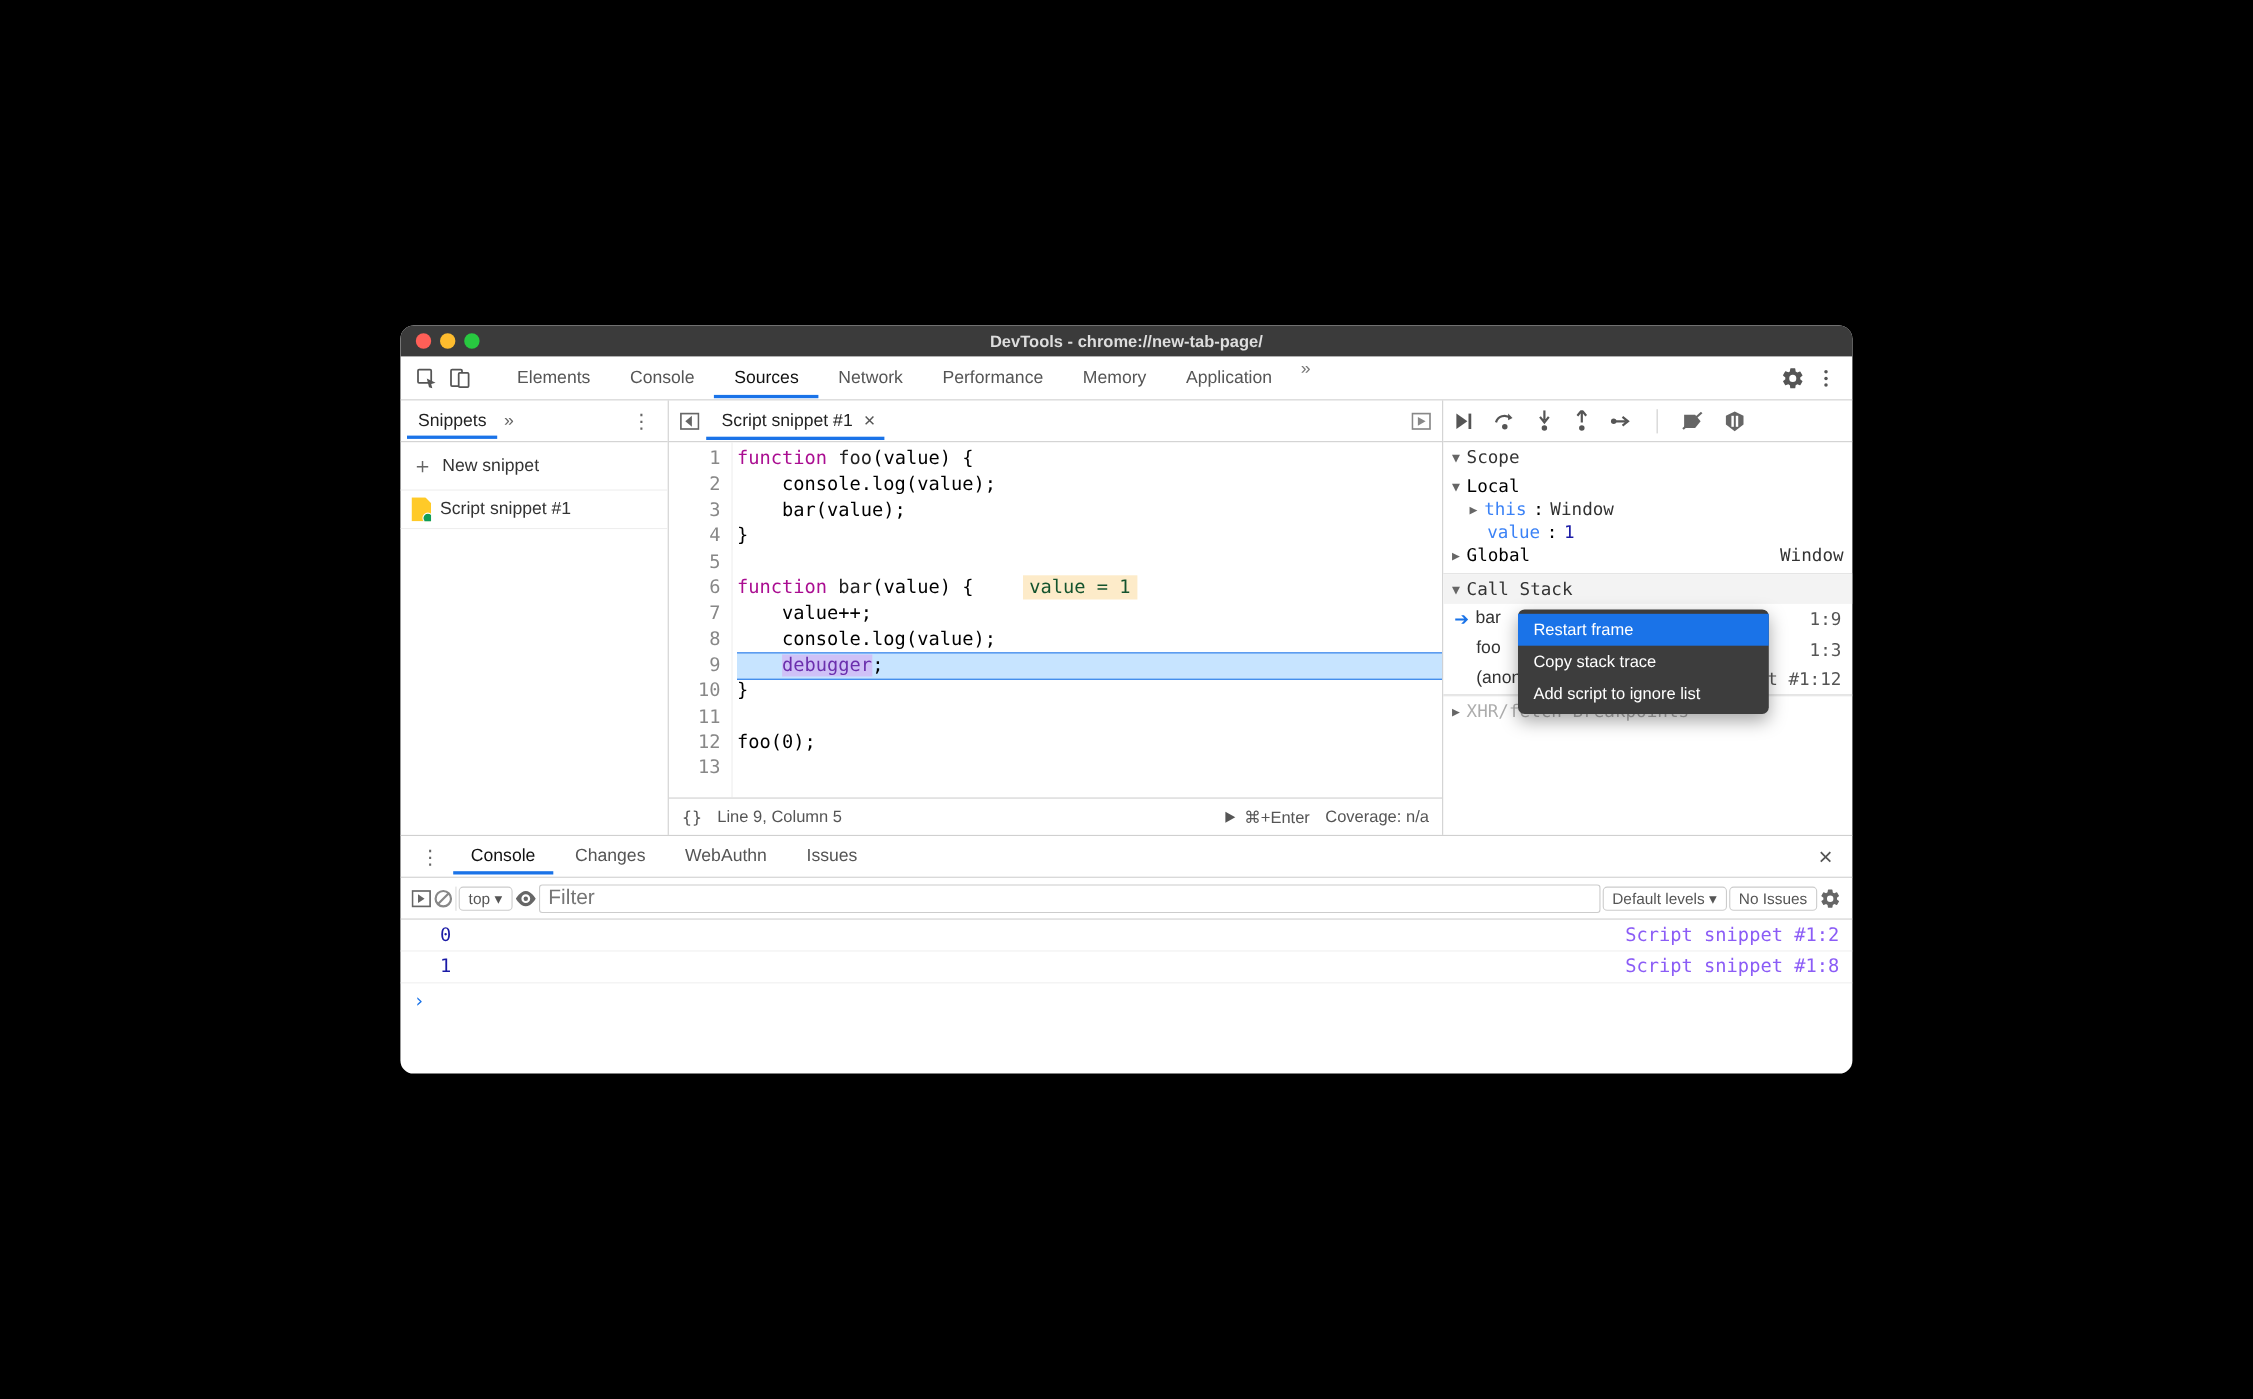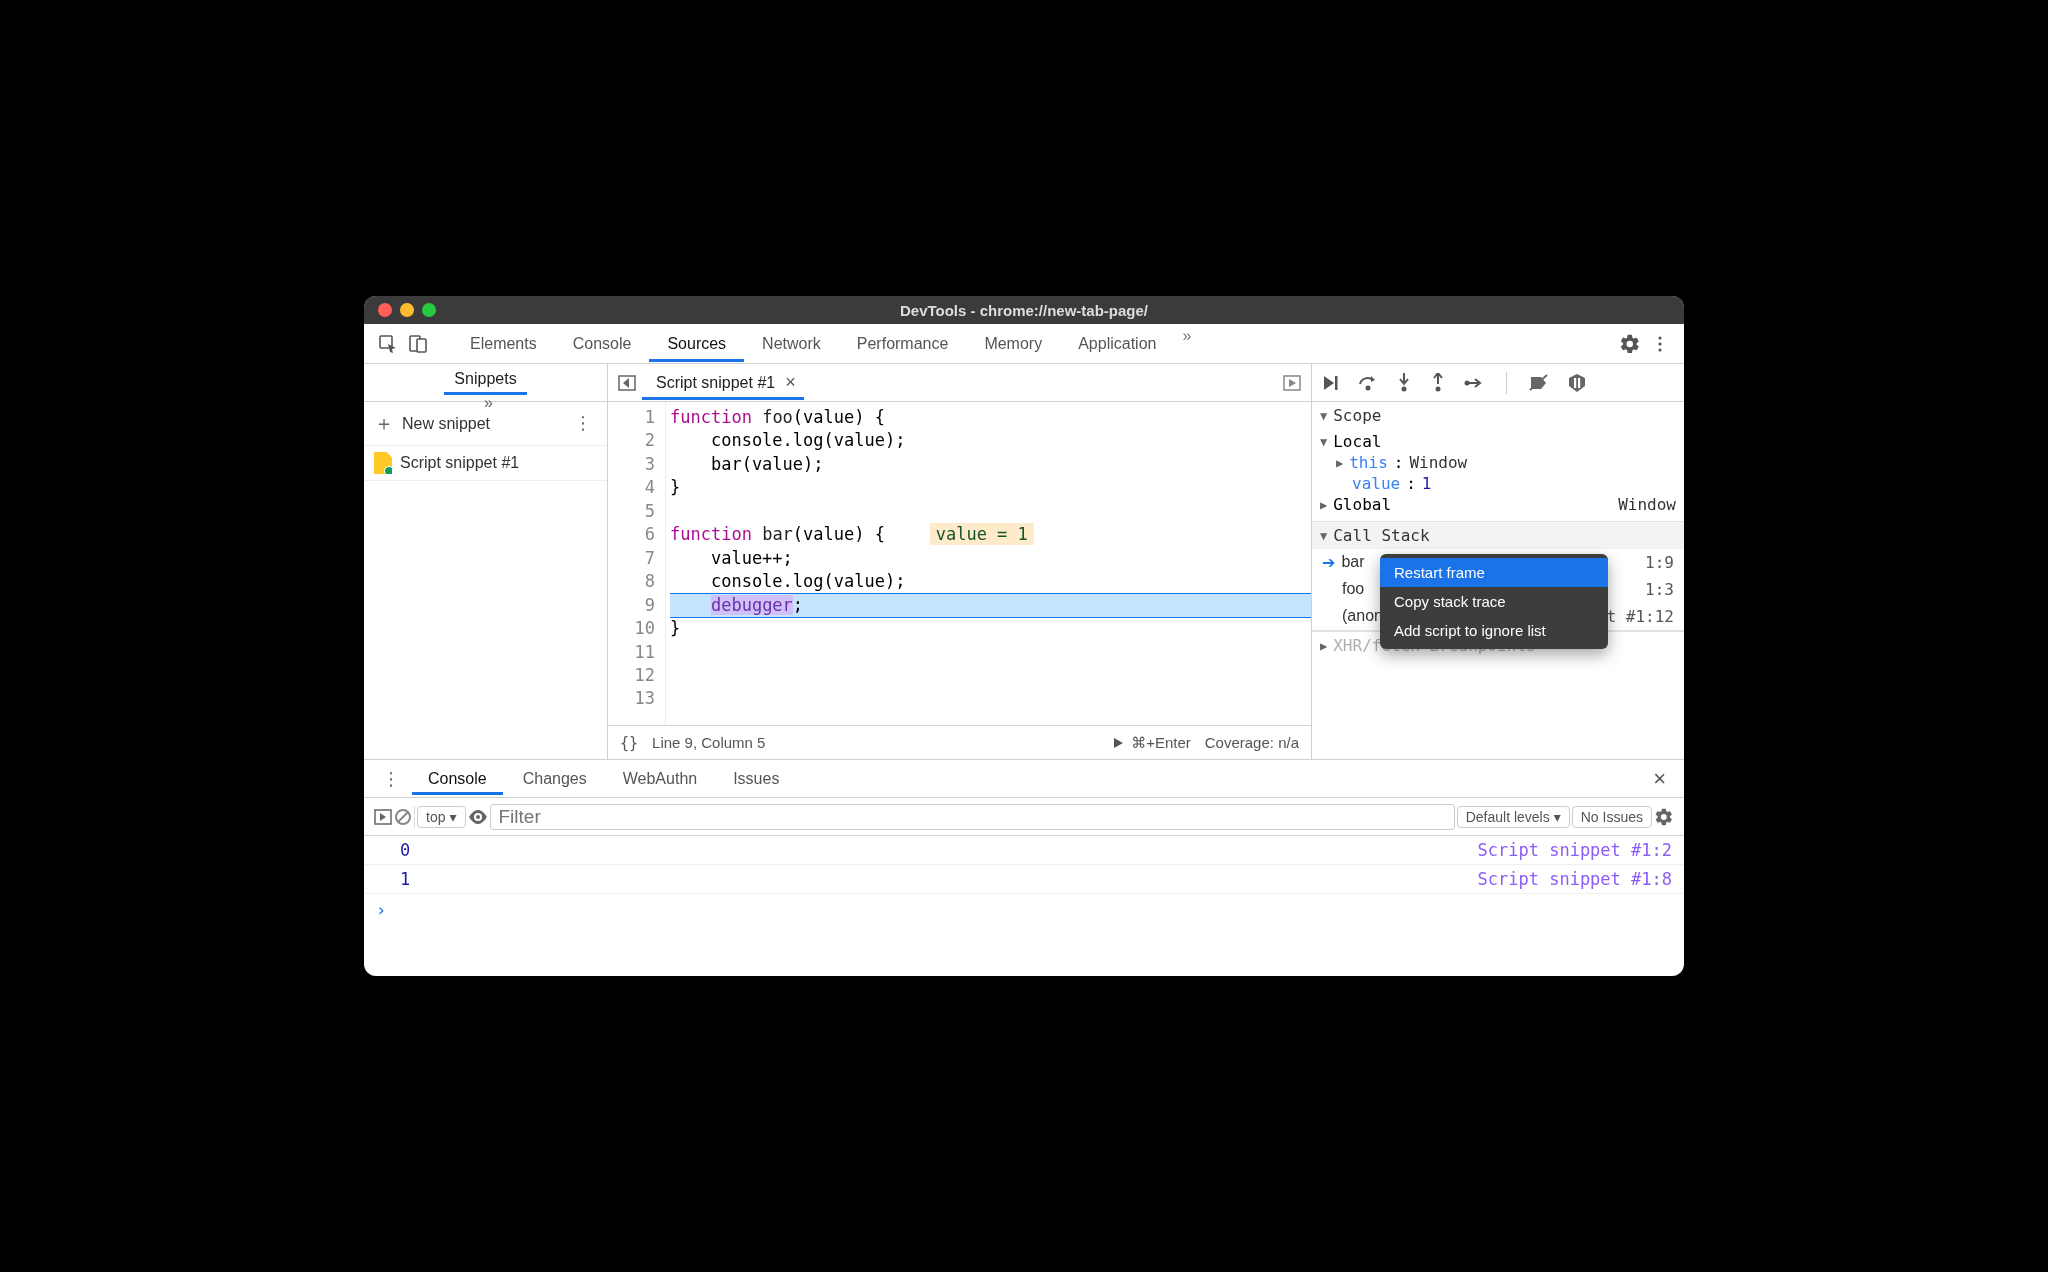--- a/index.html
+++ b/index.html
@@ -71,21 +71,20 @@
   width: 244px;
   border-right: 1px solid #d0d0d0;
   display: flex;
   flex-direction: column;
 }
 .sidebar-head {
   display: flex; align-items: center;
   height: 38px;
   border-bottom: 1px solid #d0d0d0;
   padding: 0 6px;
-  flex-direction: column;
 }
 .side-tab {
   padding: 6px 10px;
   font-size: 16px;
   color: #222;
   position: relative;
 }
 .side-tab.active::after {
   content:""; position:absolute; bottom:-1px; left:0; right:0; height:3px; background:#1a73e8;
 }
@@ -358,20 +357,21 @@
             <div class="codeline">    console.log(value);</div>
             <div class="codeline">    bar(value);</div>
             <div class="codeline">}</div>
             <div class="codeline"> </div>
             <div class="codeline"><span class="kw">function</span> <span class="fn">bar</span>(value) {   <span class="pl-hint">value = 1</span></div>
             <div class="codeline">    value++;</div>
             <div class="codeline">    console.log(value);</div>
             <div class="codeline paused-line">    <span class="dbgkw">debugger</span>;</div>
             <div class="codeline">}</div>
             <div class="codeline"> </div>
+            <div class="codeline">foo(0);</div>
             <div class="codeline"> </div>
           </div>
       </div>
       <div class="statusbar">
         <span style="font-family:Menlo,monospace;">{}</span>
         <span class="cur">Line 9, Column 5</span>
         <span class="run sel">
           <svg width="14" height="14" viewBox="0 0 14 14" fill="#555">
               <path d="M3 2 L12 7 L3 12 Z"></path>
             </svg>

